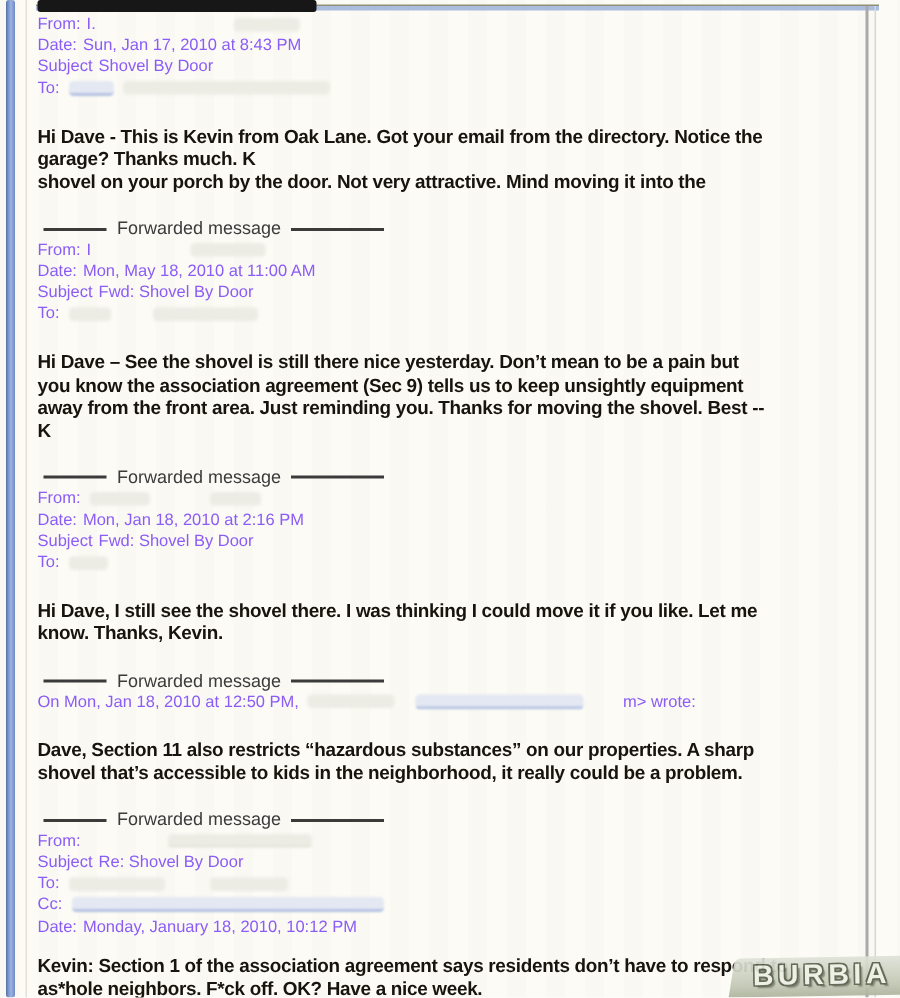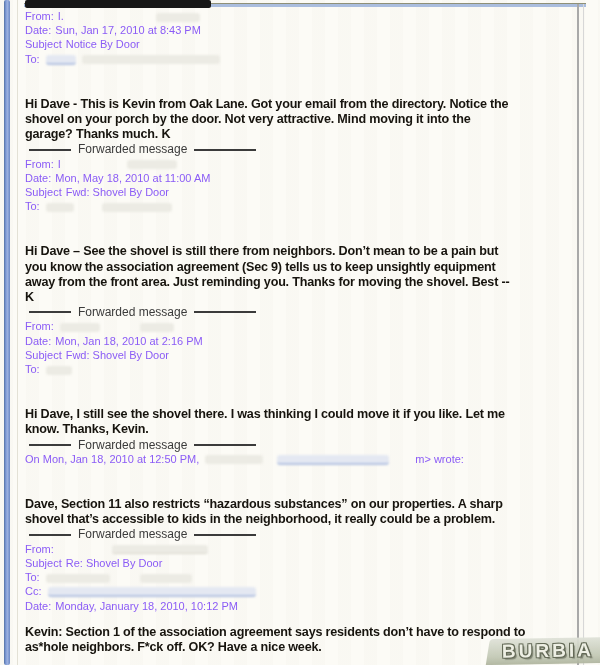--- a/index.html
+++ b/index.html
@@ -29,27 +29,27 @@
     background:linear-gradient(to bottom,#8f9077 25%, #aabdde 25%);
   }
   .redaction-bar {
     position:absolute; left:25px; top:0px; width:186px; height:8px;
     background:#171717; border-radius:2px;
   }
   .content { position:absolute; left:25px; top:9px; width:554px; }
 
   .hrow { font-size:11px; line-height:14.2px; color:#8b5cf6; white-space:nowrap; }
   .hv { margin-left:4px; }
-  .body { margin-top:31px; font-weight:bold; font-size:12.6px; line-height:15.2px;
+  .body { margin-top:18px; font-weight:bold; font-size:12.6px; line-height:15.2px;
           color:#17140e; letter-spacing:-0.2px; }
   .sep { margin-top:16px; font-size:12px; line-height:14.2px; color:#3b3b3b;
          display:flex; align-items:center; margin-left:4px; }
   .dash { display:inline-block; width:42px; height:0; border-top:2px solid #3b3b3b; margin:0 7px 0 0; }
   .dash.r { width:62px; margin:0 0 0 7px; }
-  .body + .sep, .sep { margin-top:0; }
+  .body + .sep, .sep { margin-top:16px; }
 
   .rx { display:inline-block; vertical-align:middle; height:9px; border-radius:3px;
         background:#e2e1da; filter:blur(1.1px); margin-left:6px; }
   .rx.faint { background:#ecebe4; }
   .rx.link  { background:#e4e8f2; border-bottom:2px solid #b5c3e2; height:10px; filter:blur(0.8px); }
 
   .watermark {
     position:absolute; right:-12px; bottom:1px; height:26px; padding:2px 18px 0 14px;
     background:linear-gradient(to bottom,#dfe2d8 0%, #c2c8b4 70%, #aeb49e 100%);
     transform:skewX(-10deg) rotate(-1deg);
@@ -78,29 +78,29 @@
 <div class="content">
 
   <div>
     <div class="hrow">
       <span>From:</span><span class="hv">I.</span><span class="rx faint" style="width:44px; margin-left:92px;"></span>
     </div>
     <div class="hrow">
       <span>Date:</span><span class="hv">Sun, Jan 17, 2010 at 8:43 PM</span>
     </div>
     <div class="hrow">
-      <span>Subject</span><span class="hv">Notice By Door</span>
+      <span>Subject</span><span class="hv">Shovel By Door</span>
     </div>
     <div class="hrow">
       <span>To:</span><span class="rx link" style="width:30px;"></span><span class="rx faint" style="width:138px;"></span>
     </div>
     <div class="body">
       <div>Hi Dave - This is Kevin from Oak Lane. Got your email from the directory. Notice the</div>
+      <div>garage? Thanks much. K</div>
       <div>shovel on your porch by the door. Not very attractive. Mind moving it into the</div>
-      <div>garage? Thanks much. K</div>
     </div>
   </div>
 
   <div class="sep">
     <span class="dash"></span>
     <span>Forwarded message</span>
     <span class="dash r"></span>
   </div>
 
   <div>
@@ -110,21 +110,21 @@
     <div class="hrow">
       <span>Date:</span><span class="hv">Mon, May 18, 2010 at 11:00 AM</span>
     </div>
     <div class="hrow">
       <span>Subject</span><span class="hv">Fwd: Shovel By Door</span>
     </div>
     <div class="hrow">
       <span>To:</span><span class="rx faint" style="width:28px;"></span><span class="rx faint" style="width:70px; margin-left:28px;"></span>
     </div>
     <div class="body">
-      <div>Hi Dave – See the shovel is still there from neighbors. Don’t mean to be a pain but</div>
+      <div>Hi Dave – See the shovel is still there nice yesterday. Don’t mean to be a pain but</div>
       <div>you know the association agreement (Sec 9) tells us to keep unsightly equipment</div>
       <div>away from the front area. Just reminding you. Thanks for moving the shovel. Best --</div>
       <div>K</div>
     </div>
   </div>
 
   <div class="sep">
     <span class="dash"></span>
     <span>Forwarded message</span>
     <span class="dash r"></span>

